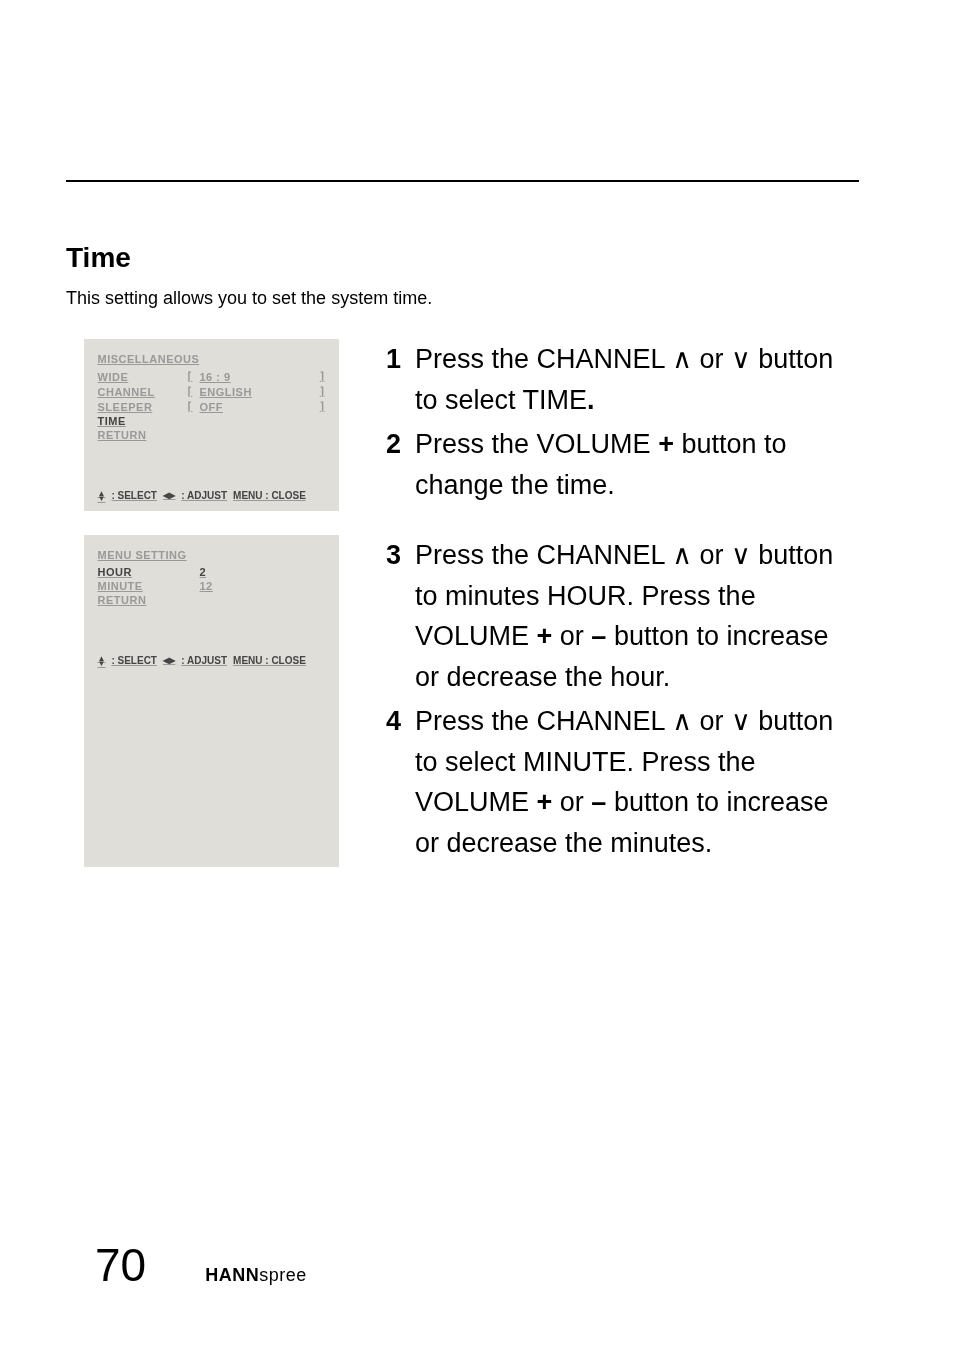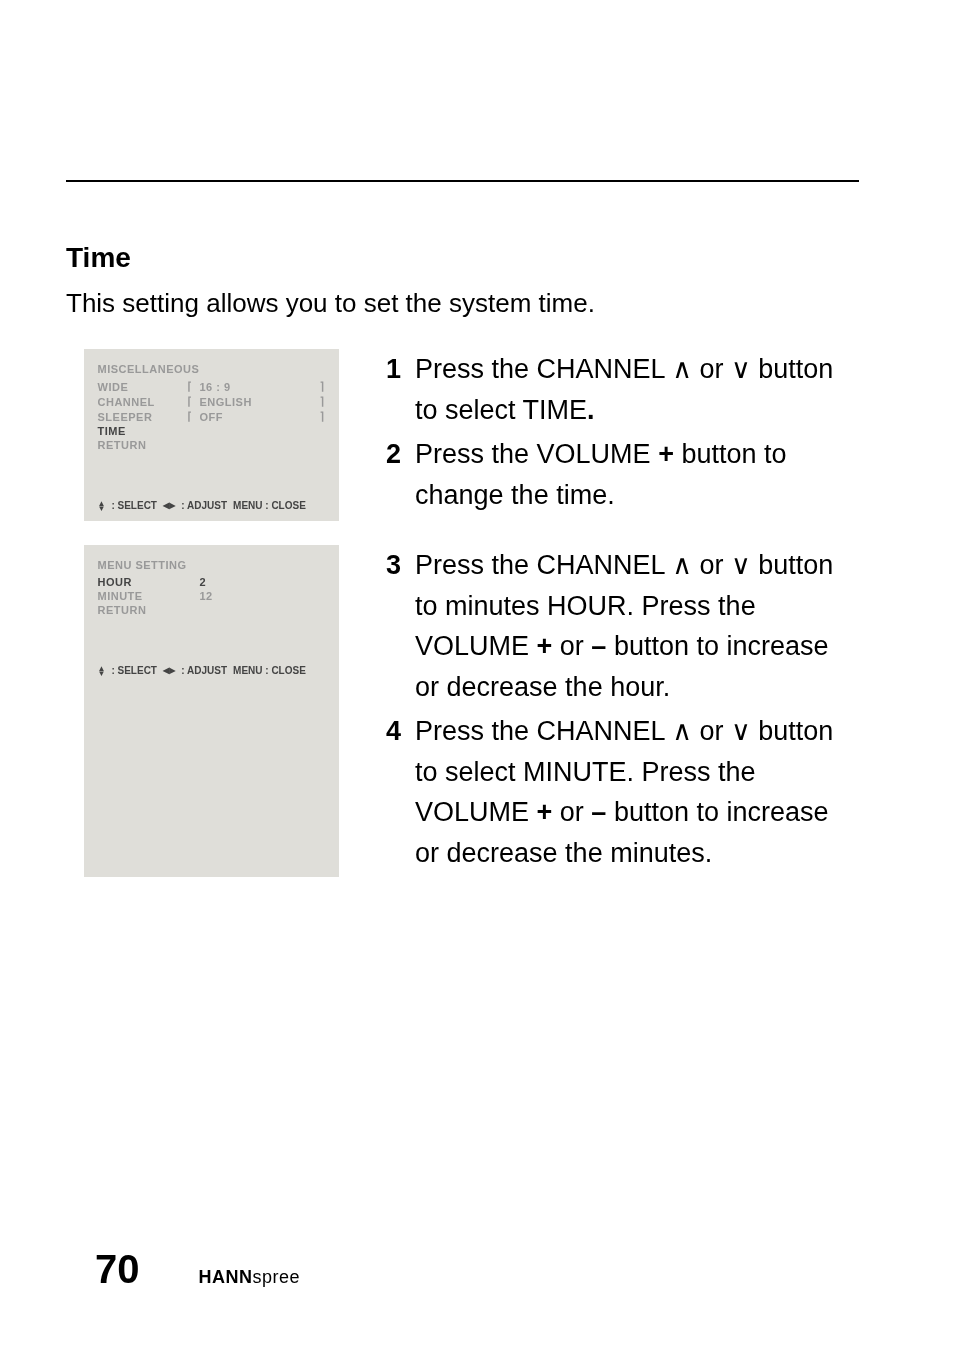--- a/index.html
+++ b/index.html
@@ -20,21 +20,21 @@
       border: none;
       border-top: 2px solid #000;
       margin: 120px 0 60px 0;
     }
     .section-title {
       font-size: 28px;
       font-weight: bold;
       margin: 0 0 14px 0;
     }
     .section-intro {
-      font-size: 26px;
+      font-size: 18px;
       margin: 0 0 30px 0;
     }
     .row {
       display: flex;
       gap: 30px;
       margin-bottom: 24px;
     }
     .osd-col {
       flex: 0 0 290px;
       display: flex;
@@ -46,20 +46,21 @@
     .osd {
       width: 255px;
       background: #dfded9;
       font-family: Arial, Helvetica, sans-serif;
       color: #999;
       font-size: 11px;
       font-weight: bold;
       letter-spacing: 0.5px;
       padding: 14px 14px 10px 14px;
       box-sizing: border-box;
+      text-decoration: underline;
     }
     .osd-title {
       margin-bottom: 4px;
     }
     .osd-rows {
       display: table;
       width: 100%;
     }
     .osd-row {
       display: table-row;
@@ -115,22 +116,22 @@
     .b { font-weight: bold; }
     .footer {
       position: absolute;
       bottom: 60px;
       left: 95px;
       display: flex;
       align-items: baseline;
       gap: 12px;
     }
     .page-num {
-      font-size: 40px;
-      font-weight: 700;
+      font-size: 46px;
+      font-weight: 400;
       font-family: Arial, Helvetica, sans-serif;
     }
     .brand {
       font-size: 18px;
       font-weight: bold;
       letter-spacing: 0.5px;
       padding-left: 47px;
     }
     .brand .light {
       font-weight: normal;

